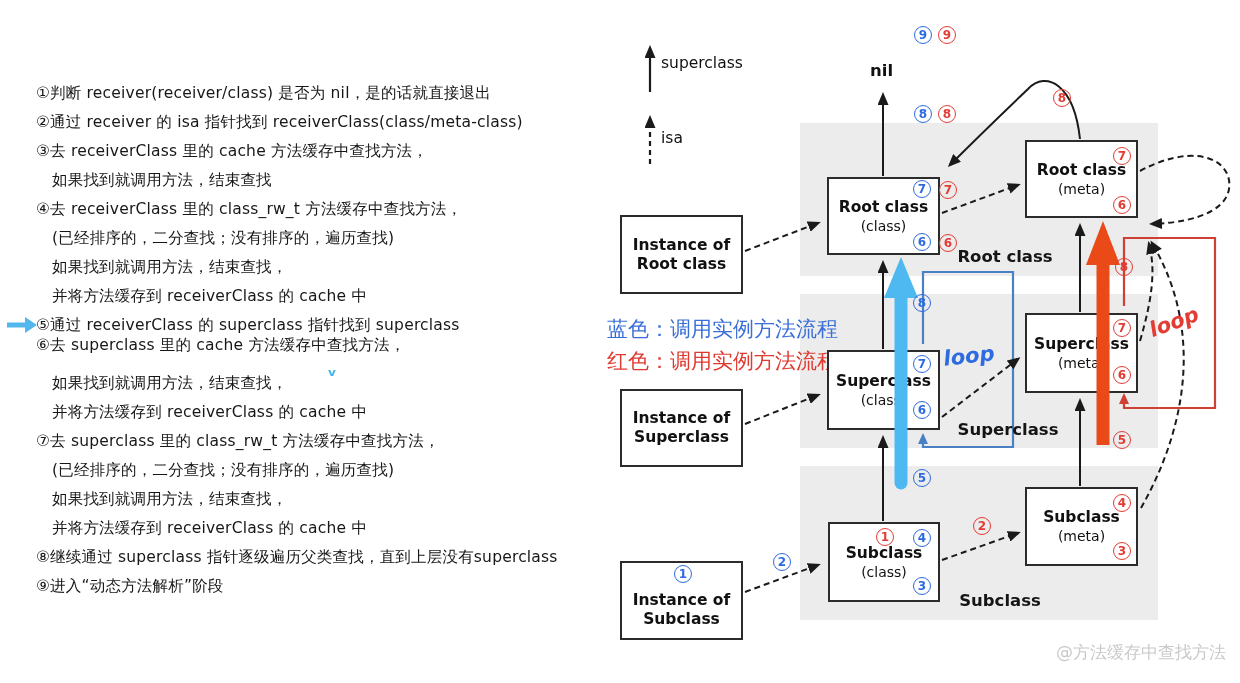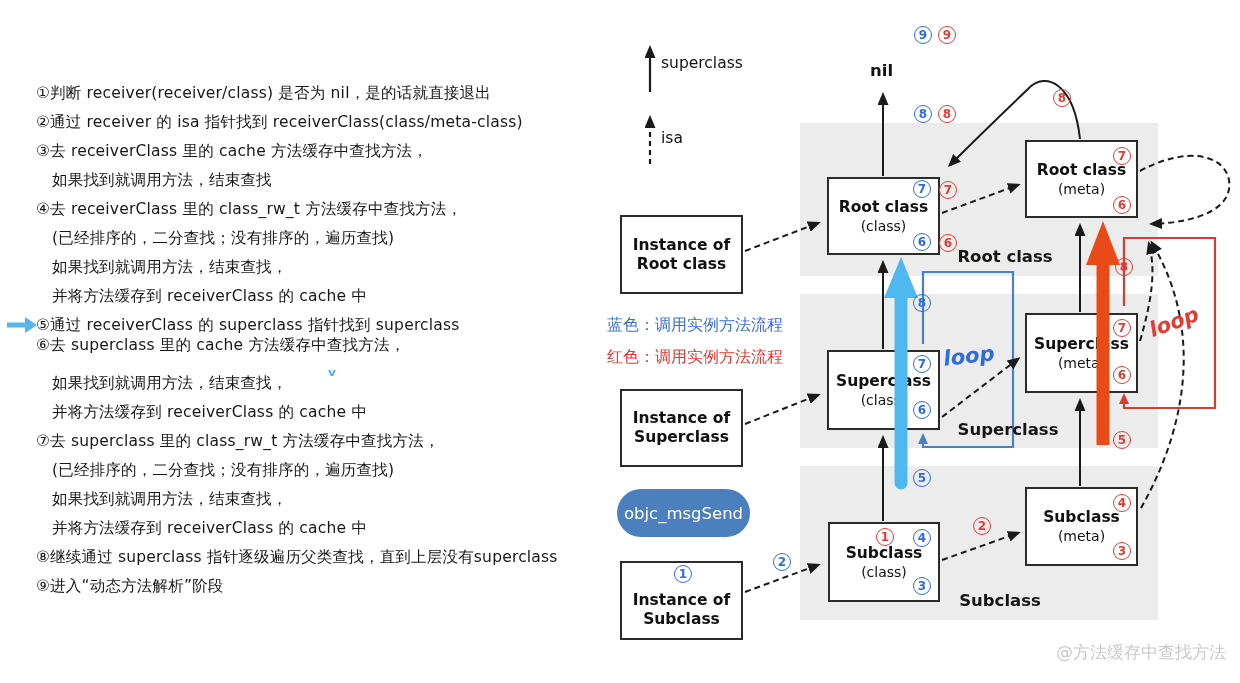--- a/index.html
+++ b/index.html
@@ -11,21 +11,21 @@
   .step{
     position:absolute;left:36px;white-space:nowrap;
     font-size:15.5px;line-height:18px;color:#171717;letter-spacing:0.2px;
   }
   .step.indent{left:52px;}
   #stray-mark{
     position:absolute;left:328px;top:366px;color:#45b2ea;font-size:12px;font-weight:bold;
     transform:scaleY(.8);
   }
   
-  .note{position:absolute;font-size:16px;font-weight:500;white-space:nowrap;}
+  .note{position:absolute;font-size:21px;font-weight:500;white-space:nowrap;}
   #blue-note{left:607px;top:315px;color:#3a6fd8;}
   #red-note{left:607px;top:347px;color:#e0392f;}
   
   .band{position:absolute;left:800px;width:358px;background:#ececec;z-index:0;}
   
   .dbox{
     position:absolute;background:#ffffff;border:2.5px solid #2b2b2b;box-sizing:border-box;
     display:flex;flex-direction:column;align-items:center;justify-content:center;
     z-index:1;text-align:center;
   }
@@ -90,21 +90,20 @@
     </div>
   <span id="stray-mark">v</span>
 
   <div class="note" id="blue-note">蓝色：调用实例方法流程</div>
   <div class="note" id="red-note">红色：调用实例方法流程</div>
 
   <div id="legend-superclass-label">superclass</div>
   <div id="legend-isa-label">isa</div>
   <div id="nil-label">nil</div>
 
-  <div id="msgsend-pill">objc_msgSend</div>
 
   <div id="boxes">
       <div class="dbox instance" style="left: 620px; top: 215px; width: 123px; height: 79px;">
         <div class="l1">Instance of</div>
         <div class="l2">Root class</div>
       </div>
       <div class="dbox instance" style="left: 620px; top: 389px; width: 123px; height: 78px;">
         <div class="l1">Instance of</div>
         <div class="l2">Superclass</div>
       </div>

